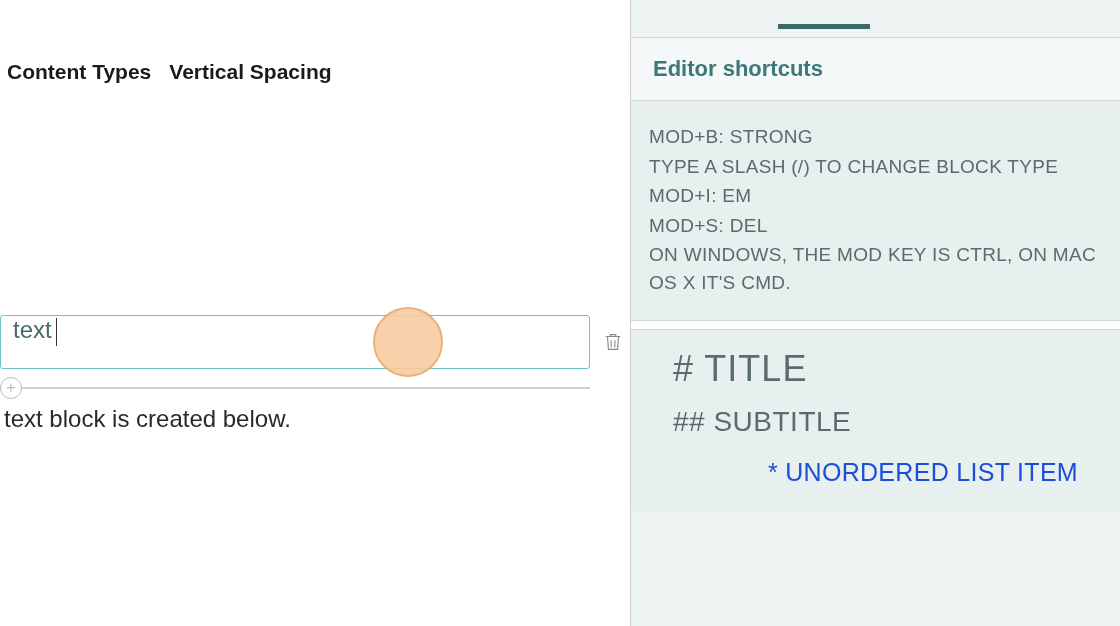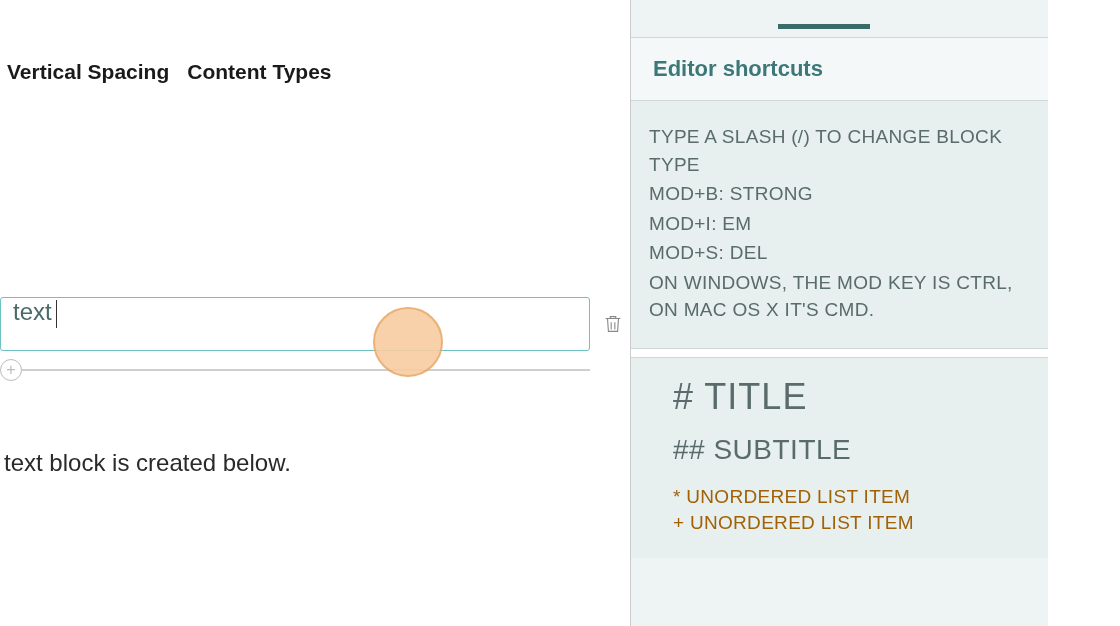--- a/index.html
+++ b/index.html
@@ -12,38 +12,38 @@
       background: #fff;
       color: #333;
     }
     .left-panel {
       width: 630px;
       height: 100%;
       position: relative;
       padding: 0;
     }
     .right-panel {
-      width: 418px;
+      width: 490px;
       height: 100%;
       background: #eef3f3;
       border-left: 1px solid #ccc;
       overflow: hidden;
     }
     .tabs {
       display: flex;
       gap: 18px;
       padding: 60px 0 0 7px;
       font-size: 21px;
       font-weight: 700;
       color: #1a1a1a;
     }
     .tabs div { cursor: pointer; }
     .editor-area {
       position: absolute;
-      top: 297px;
+      top: 315px;
       left: 0;
       width: 747px;
     }
     .editor-row {
       display: flex;
       align-items: center;
       position: relative;
     }
     .editor-input {
       width: 590px;
@@ -109,21 +109,20 @@
       opacity: 0.9;
       border: 2px solid #e8a96a;
       pointer-events: none;
     }
     .below-text {
       position: absolute;
       top: 405px;
       left: 4px;
       font-size: 24px;
       color: #2a2a2a;
-      margin-top: 44px;
     }
     
     .indicator {
       height: 5px;
       width: 92px;
       background: #3a6b6b;
       margin-left: 147px;
       margin-top: 24px;
     }
     .section-header {
@@ -157,39 +156,40 @@
       margin-bottom: 16px;
       color: #5a6b6b;
     }
     .md-subtitle {
       font-size: 28px;
       letter-spacing: 0.5px;
       margin-bottom: 20px;
       color: #5a6b6b;
     }
     .md-item {
-      font-size: 19px;
+      font-size: 25px;
       letter-spacing: 0.3px;
       margin-bottom: 4px;
-      color: #a16207;
+      color: #1d4ed8;
+      text-align: right;
     }
     .separator {
       height: 10px;
       background: #fff;
       border-top: 1px solid #cfd7d7;
       border-bottom: 1px solid #cfd7d7;
     }
   </style>
 </head>
 <body>
 
 <div class="left-panel">
   <div class="tabs">
+    <div>Content Types</div>
     <div>Vertical Spacing</div>
-    <div>Content Types</div>
   </div>
 
   <div class="editor-area">
     <div class="editor-row">
       <div class="editor-input" contenteditable="true" style="">
         <span>text</span><span class="caret"></span>
       </div>
       <span class="trash-btn">
         <svg viewBox="0 0 24 24">
             <path d="M4 6h16M9 6V4h6v2M6 6l1 14h10l1-14M10 10v8M14 10v8"></path>
@@ -203,28 +203,27 @@
   <div class="highlight-circle"></div>
 
   <div class="below-text">text block is created below.</div>
 </div>
 
 <div class="right-panel">
   <div class="indicator"></div>
 
   <div class="section-header">Editor shortcuts</div>
   <div class="section-body">
+    <div class="line">MOD+B: STRONG</div>
     <div class="line">TYPE A SLASH (/) TO CHANGE BLOCK TYPE</div>
-    <div class="line">MOD+B: STRONG</div>
     <div class="line">MOD+I: EM</div>
     <div class="line">MOD+S: DEL</div>
     <div class="note">ON WINDOWS, THE MOD KEY IS CTRL, ON MAC OS X IT'S CMD.</div>
   </div>
 
   <div class="separator"></div>
 
   <div class="md-body">
     <div class="md-title"># TITLE</div>
     <div class="md-subtitle">## SUBTITLE</div>
     <div class="md-item">* UNORDERED LIST ITEM</div>
-    <div class="md-item">+ UNORDERED LIST ITEM</div>
   </div>
 </div>
 
 </body></html>

